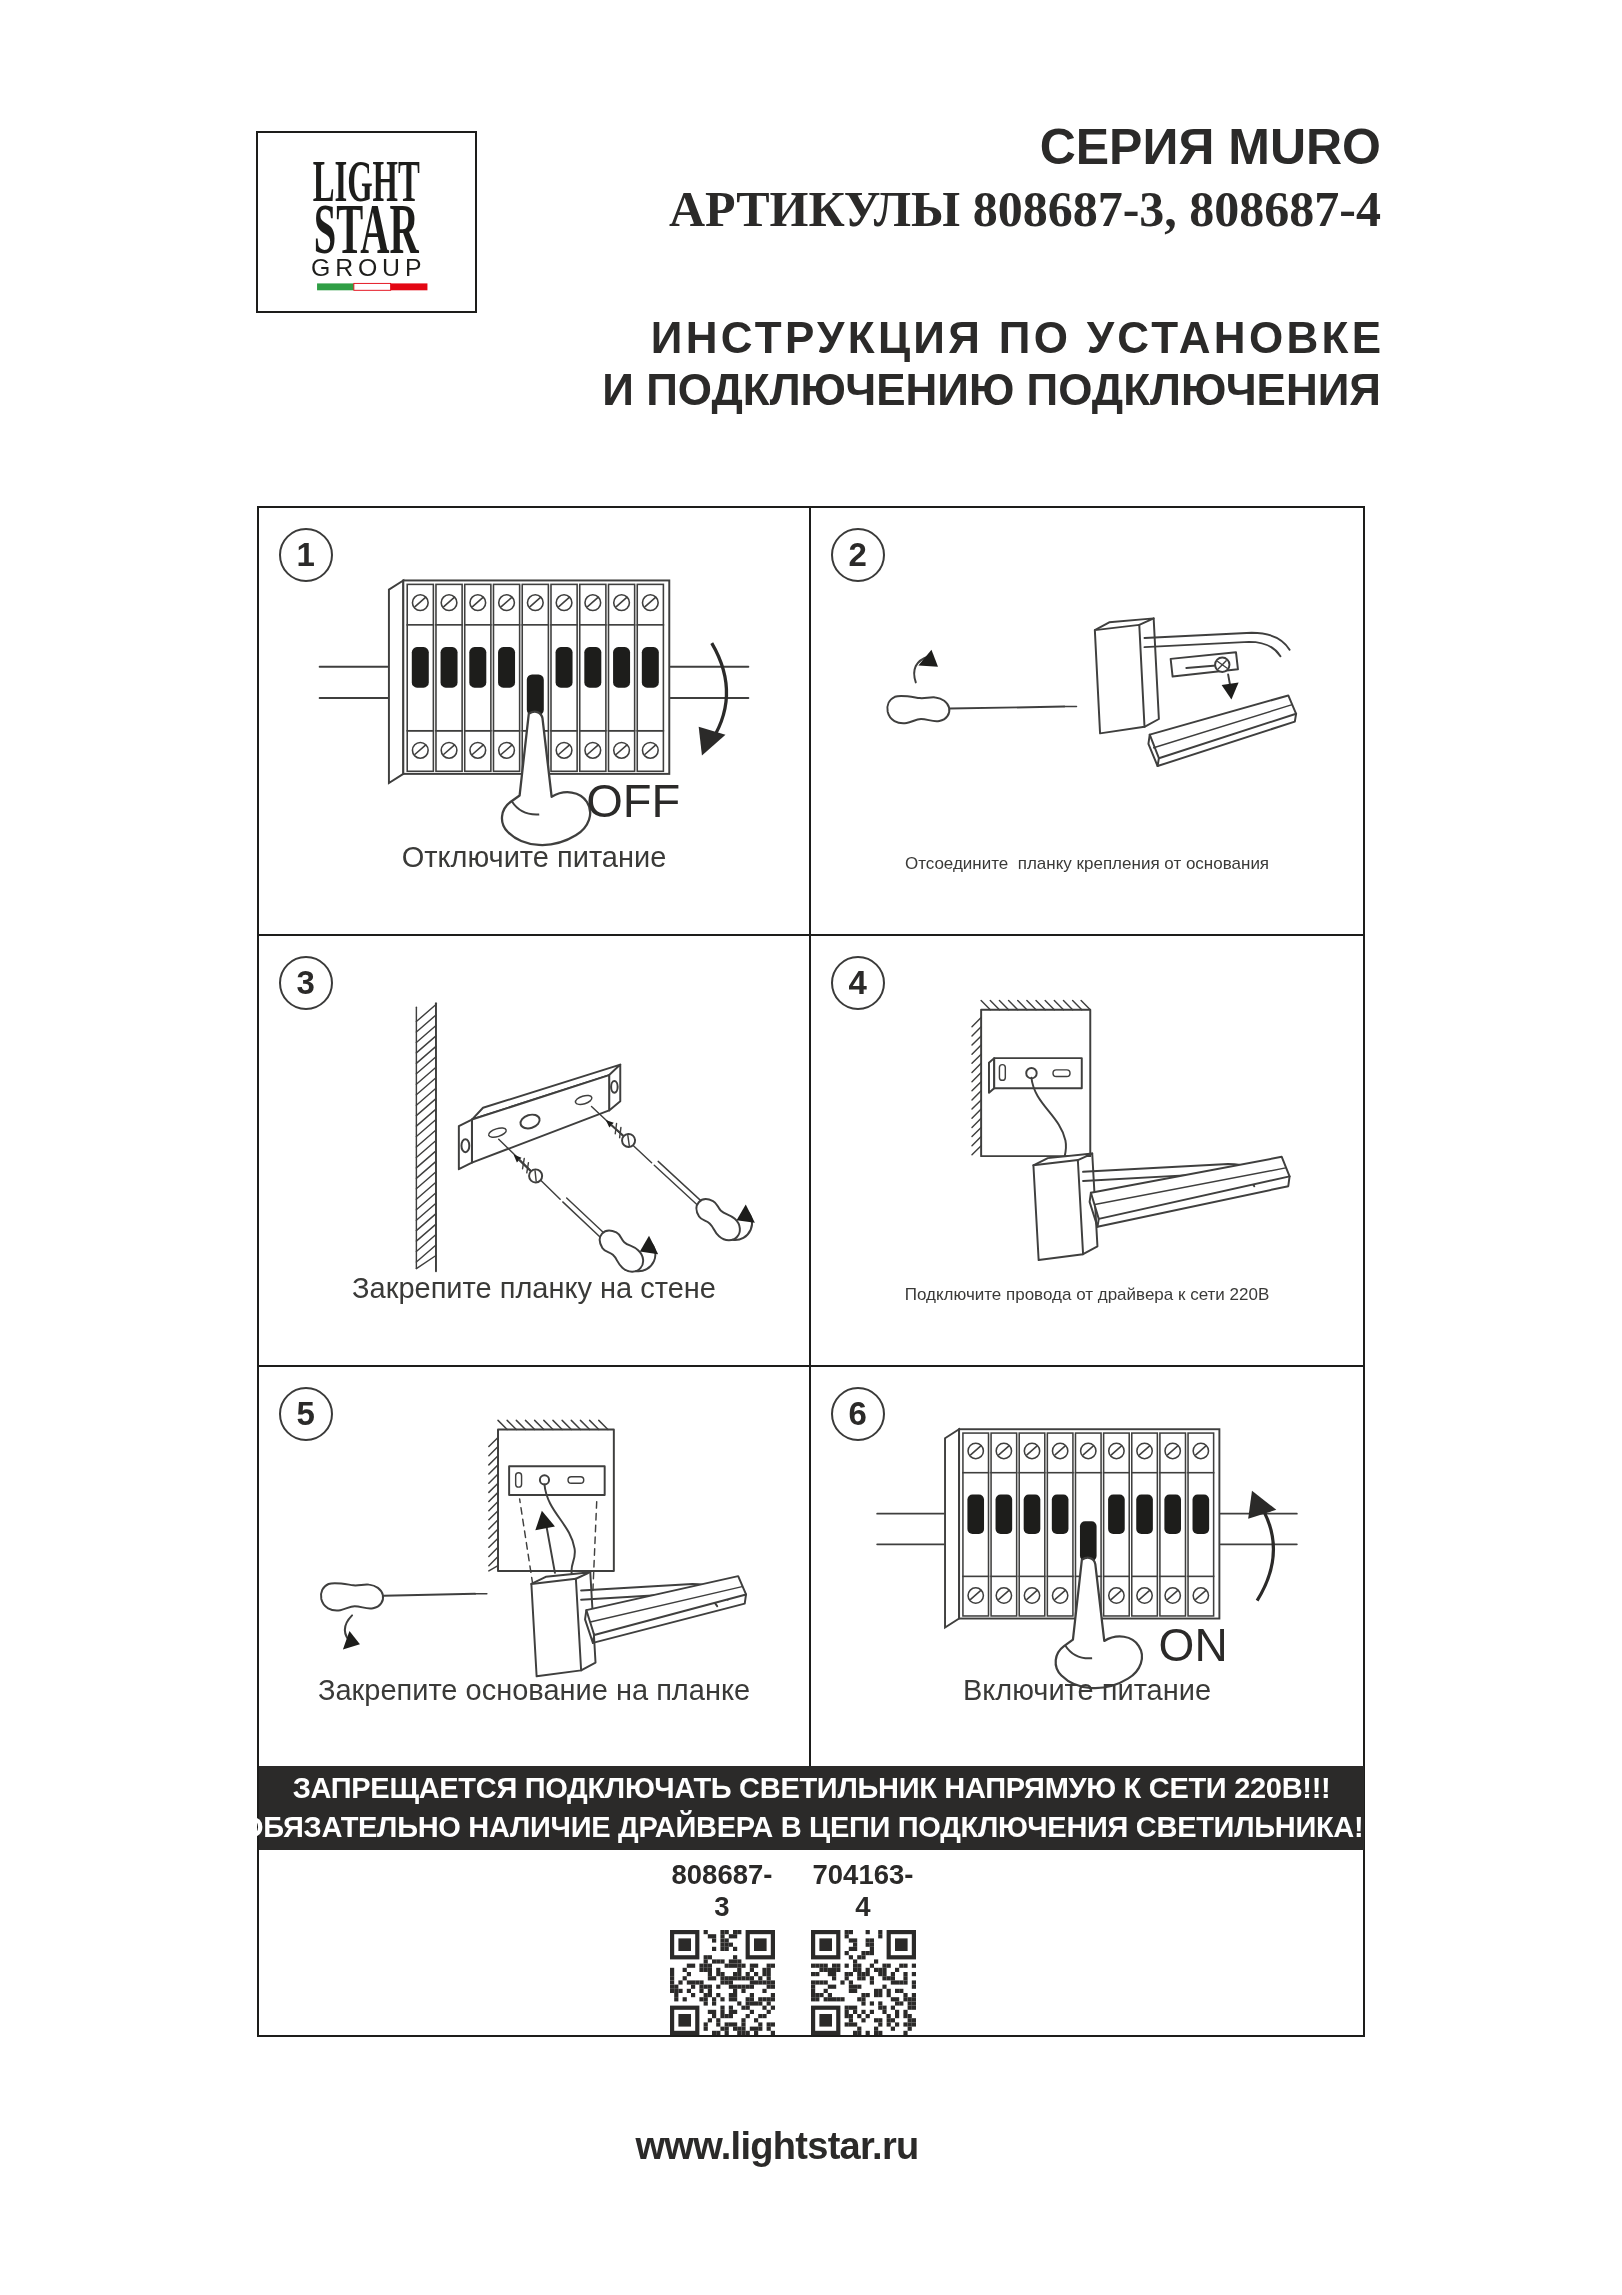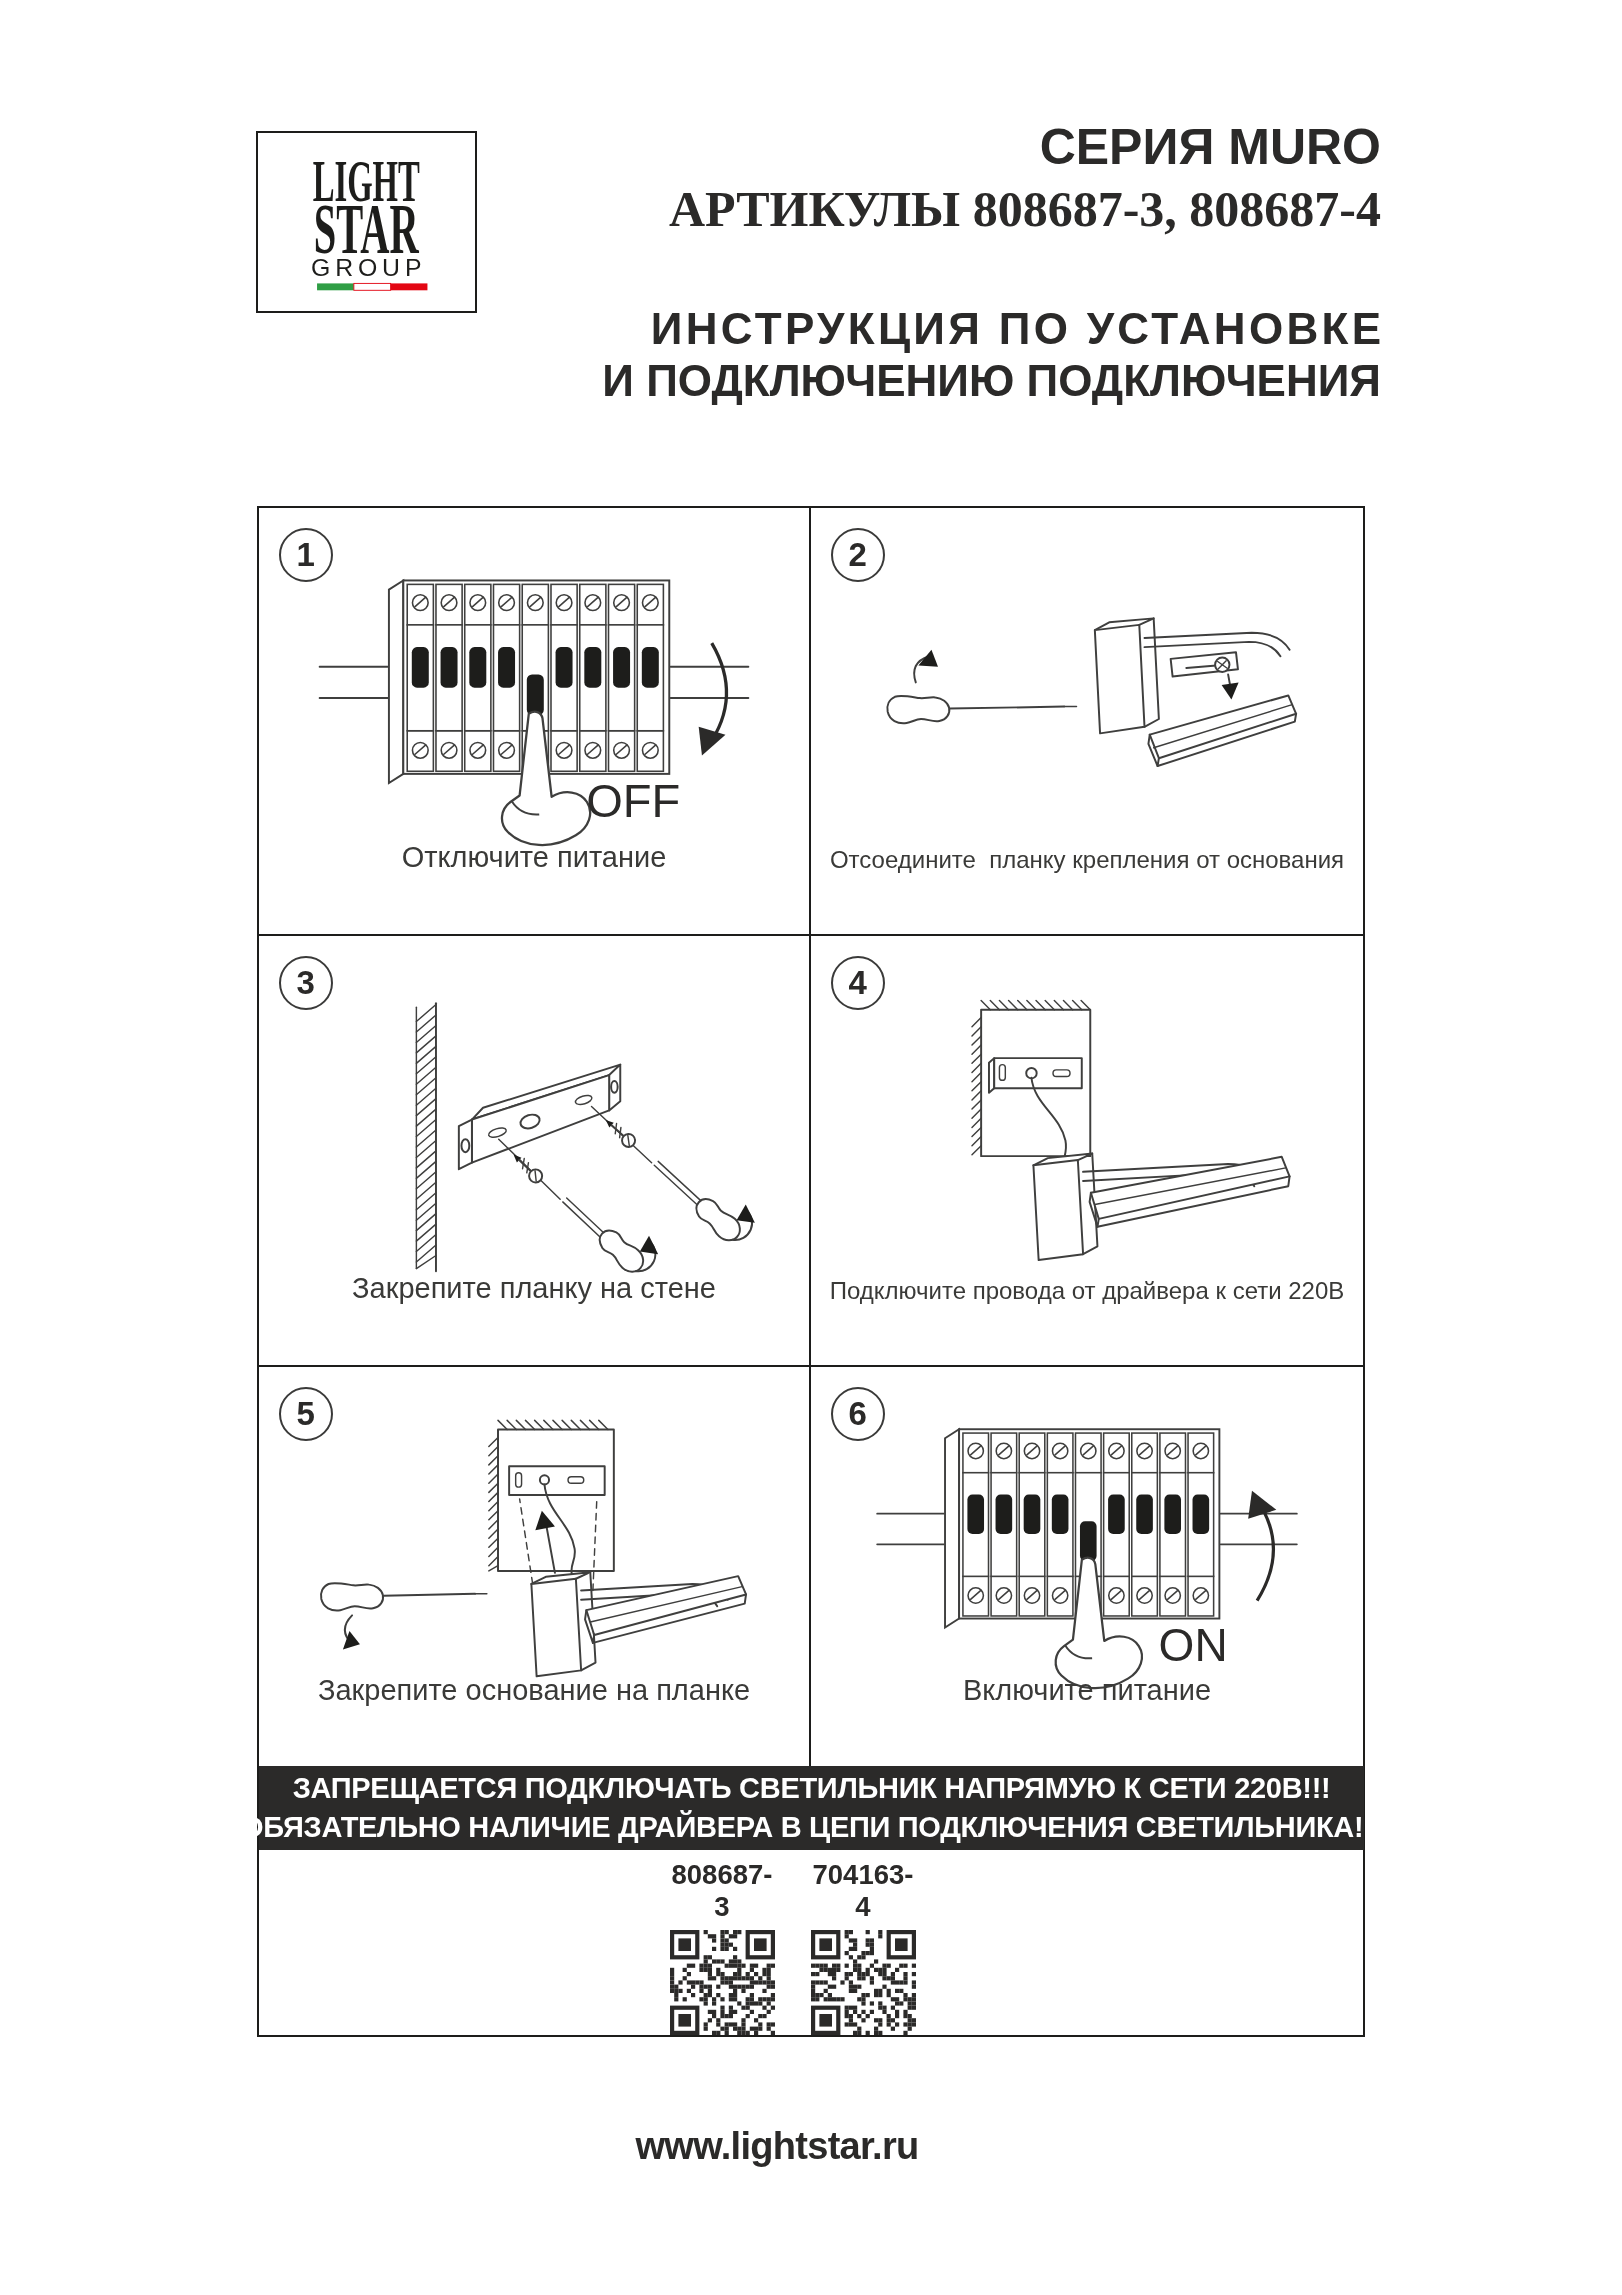--- a/index.html
+++ b/index.html
@@ -6,33 +6,33 @@
   body{width:1623px;height:2295px;position:relative;font-family:"Liberation Sans",sans-serif;color:#2b2a29;overflow:hidden;}
 
   
   .logo-box{position:absolute;left:256px;top:131px;width:221px;height:182px;border:2.6px solid #1d1d1b;box-sizing:border-box;background:#fff;}
   .logo-box svg{display:block;width:100%;height:100%;}
 
   
   .hdr{position:absolute;right:242px;text-align:right;white-space:nowrap;color:#2b2a29;}
   .hdr-series{top:122px;font-size:50px;font-weight:bold;line-height:1;}
   .hdr-articles{top:184px;font-size:50px;font-weight:bold;line-height:1;font-family:Liberation Serif, serif;}
-  .hdr-title{top:303px;font-weight:bold;font-size:44px;line-height:52px;}
+  .hdr-title{top:312px;font-weight:bold;font-size:44px;line-height:52px;}
   .hdr-title .t1{letter-spacing:3.3px;margin-right:-3.3px;}
   .hdr-title .t2{letter-spacing:0px;}
 
   
   .main{position:absolute;left:257px;top:506px;width:1108px;height:1531px;border:2px solid #1d1d1b;box-sizing:border-box;background:#fff;}
   .cells{position:absolute;left:0;top:0;width:1105px;display:grid;grid-template-columns:552px 552px;grid-template-rows:428px 431px 400px;}
   .cell{position:relative;border-right:2px solid #1d1d1b;border-bottom:2px solid #1d1d1b;box-sizing:border-box;}
   .cell.last-col{border-right:none;}
   .cell.last-row{border-bottom:none;}
   .num{position:absolute;left:19.6px;top:20px;width:54px;height:54px;border:2px solid #3a3a39;border-radius:50%;display:flex;align-items:center;justify-content:center;font-size:33px;font-weight:bold;color:#2b2a29;box-sizing:border-box;}
   .caption{position:absolute;left:0;right:0;bottom:60px;text-align:center;font-size:29px;color:#3a3a38;white-space:pre;}
-  .caption.small{font-size:24px;}
+  .caption.small{font-size:17px;}
   .illus{position:absolute;left:50%;transform:translateX(-50%);top:62px;}
   .row3 .illus{top:52px;}
 
   
   .warnbar{position:absolute;left:0;top:1258px;width:1105px;height:84px;background:#2b2a29;color:#ffffff;display:flex;flex-direction:column;align-items:center;justify-content:center;gap:6.5px;}
   .warnbar div{font-size:29px;font-weight:bold;letter-spacing:-0.3px;white-space:nowrap;}
 
   
   .qrsec{position:absolute;left:0;top:1342px;width:1067px;height:185px;display:flex;justify-content:center;gap:32px;padding-top:9.2px;box-sizing:border-box;}
   .qrcol{width:109px;text-align:center;}

